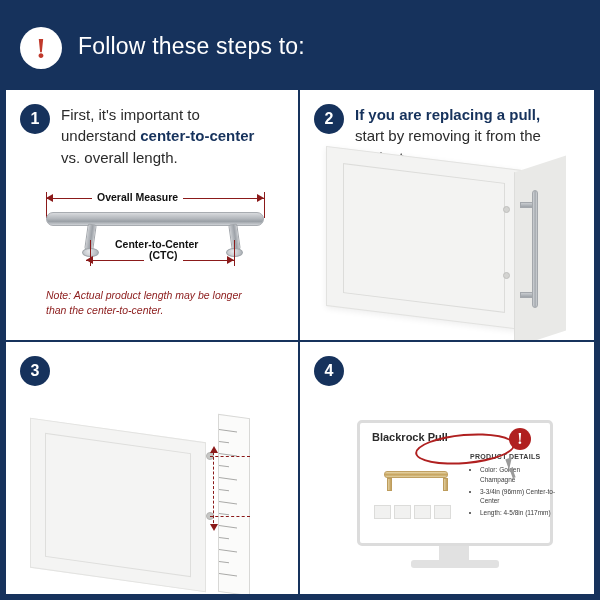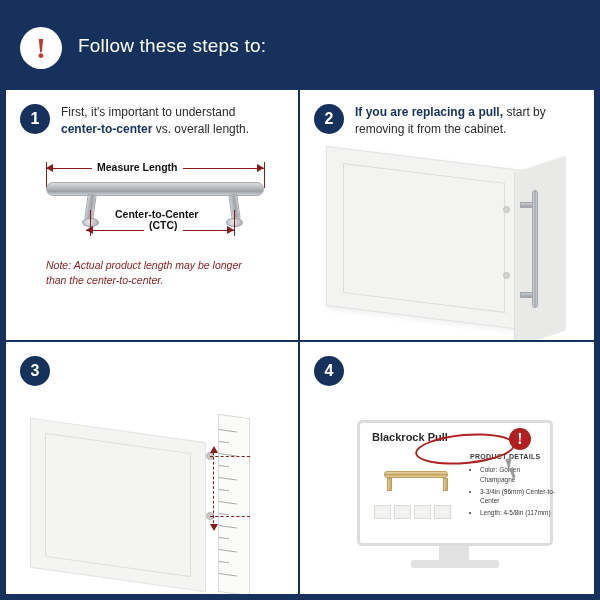--- a/index.html
+++ b/index.html
@@ -48,21 +48,21 @@
     margin-right: 16px;
     font-family: "Liberation Serif", serif;
   }
   .header-text {
     color: #ffffff;
     display: flex;
     flex-direction: column;
     justify-content: center;
   }
   .header-line1 {
-    font-size: 19px;
+    font-size: 23px;
     font-weight: normal;
     letter-spacing: 0.2px;
     margin-bottom: 4px;
   }
   .header-line2 {
     font-size: 25px;
     letter-spacing: 0.1px;
     white-space: nowrap;
   }
   .header-line2 .light { font-weight: normal; }
@@ -98,21 +98,21 @@
     background: #16325c;
     color: #ffffff;
     font-size: 16px;
     font-weight: bold;
     display: flex;
     align-items: center;
     justify-content: center;
     margin-right: 11px;
   }
   .step-text {
-    font-size: 12px;
+    font-size: 15px;
     line-height: 1.42;
     color: #2b2b2b;
     max-width: 205px;
   }
   .step-text .nv { color: #16325c; font-weight: bold; }
   .step-text .it { font-style: italic; }
   .step-text .ul { text-decoration: underline; }
 
   
   .art1 {
@@ -481,21 +481,21 @@
         </div>
       </div>
 
       <div class="art1">
 
         <div class="dimline ol"></div>
         <div class="arrow l" style="left:26px; top:12px;"></div>
         <div class="arrow r" style="left:237px; top:12px;"></div>
         <div class="tick" style="left:26px; top:10px; height:26px;"></div>
         <div class="tick" style="left:244px; top:10px; height:26px;"></div>
-        <div class="dimlabel" style="left:72px; top:9px;">Measure Length</div>
+        <div class="dimlabel" style="left:72px; top:9px;">Overall Measure</div>
 
         <div class="bar"></div>
         <div class="post p1"></div>
         <div class="post p2"></div>
         <div class="foot f1"></div>
         <div class="foot f2"></div>
 
         <div class="tick" style="left:70px; top:58px; height:26px;"></div>
         <div class="tick" style="left:214px; top:58px; height:26px;"></div>
         <div class="dimline ctc"></div>

